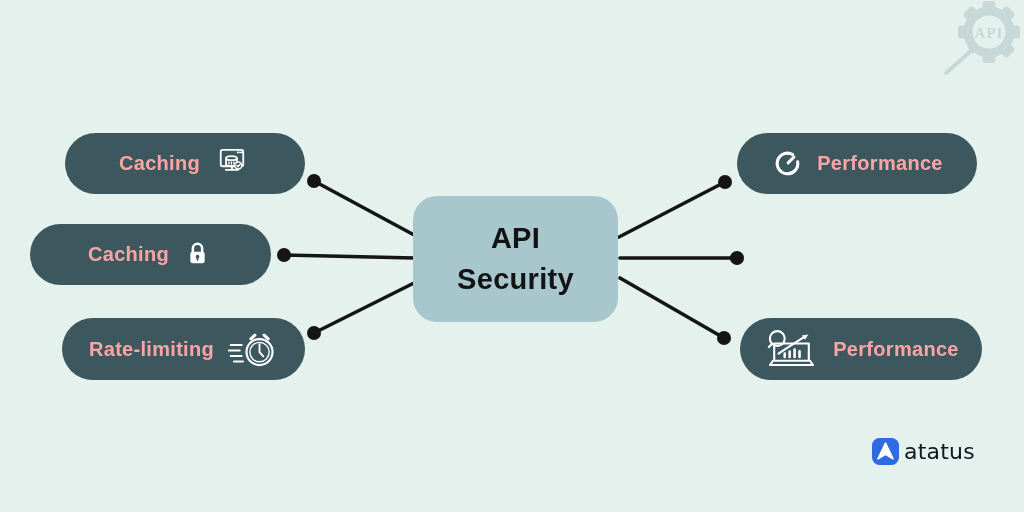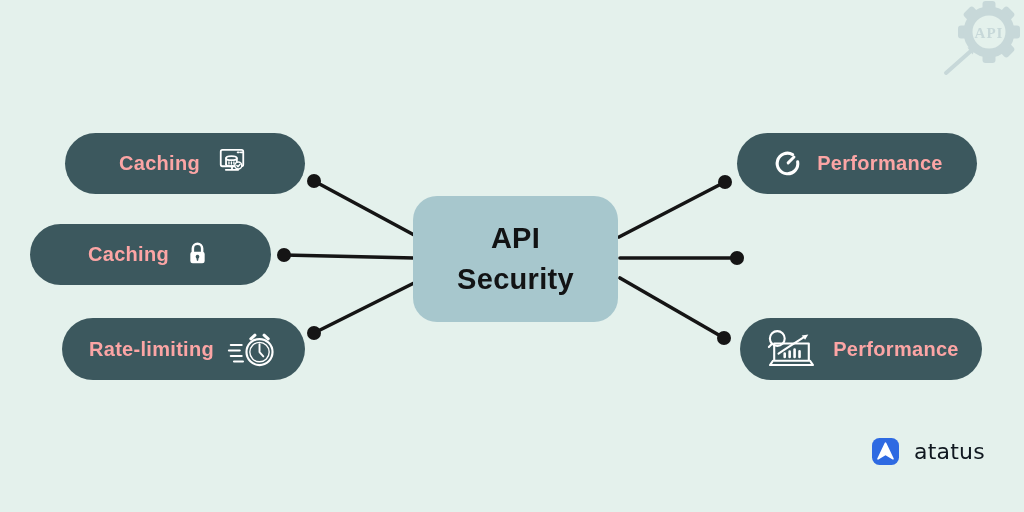--- a/index.html
+++ b/index.html
@@ -26,21 +26,21 @@
     background:#a7c7cd;border-radius:24px;
     display:flex;flex-direction:column;align-items:center;justify-content:center;
     color:#121314;
   }
   .center-node .line{font-weight:700;font-size:29px;line-height:41px;letter-spacing:.3px}
 
   .gear-watermark{position:absolute;left:936px;top:0;width:96px;height:80px}
 
   .brand{
     position:absolute;left:872px;top:436px;height:30px;
-    display:flex;align-items:center;gap:15px;
+    display:flex;align-items:center;gap:5px;
   }
   .brand .brand-text{
     font-family:"DejaVu Sans",sans-serif;
     font-size:22px;font-weight:500;color:#101820;letter-spacing:.2px;
   }
 </style>
 </head>
 <body>
 
 <div class="stage">

